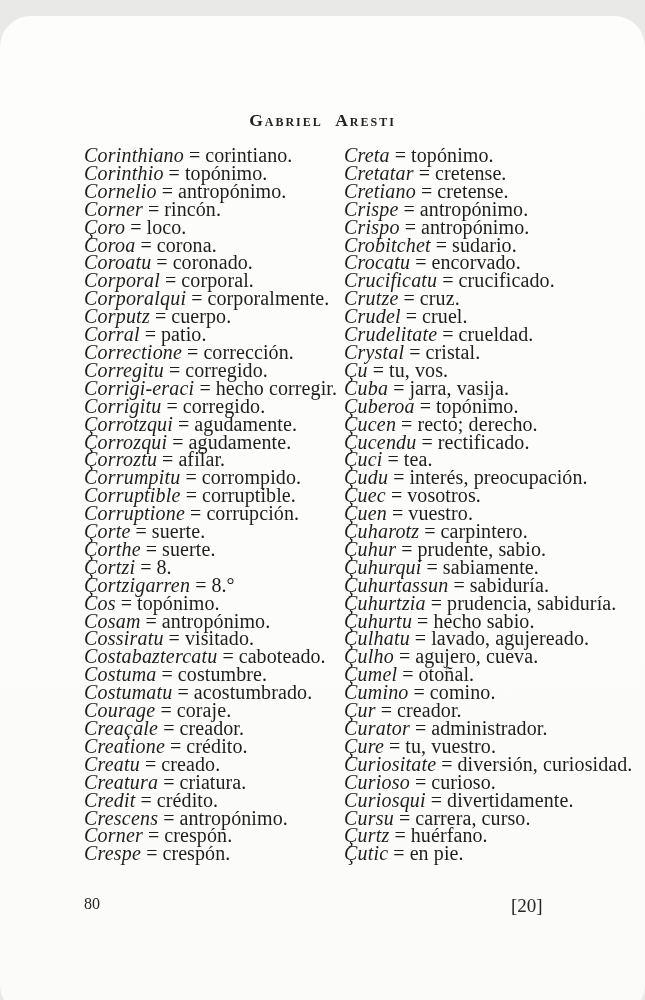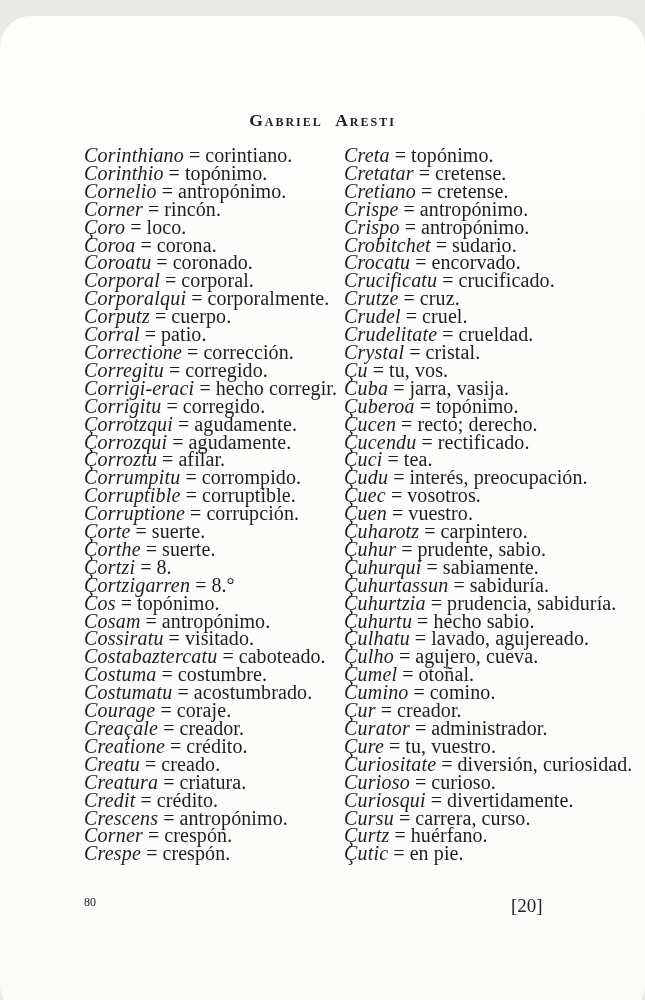--- a/index.html
+++ b/index.html
@@ -48,21 +48,21 @@
     display: inline-block;
     margin: 0 5px;
   }
   .entry .def {
     letter-spacing: 0.1px;
   }
   .footer-left {
     position: absolute;
     left: 84px;
     top: 879px;
-    font-size: 12px;
+    font-size: 16px;
     color: #242424;
   }
   .footer-right {
     position: absolute;
     left: 511px;
     top: 879px;
     font-size: 19px;
     color: #242424;
   }
 </style>

